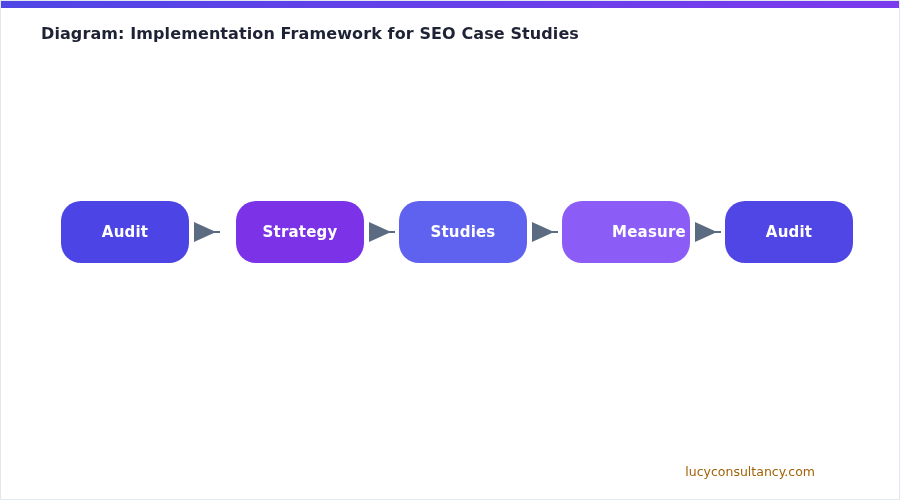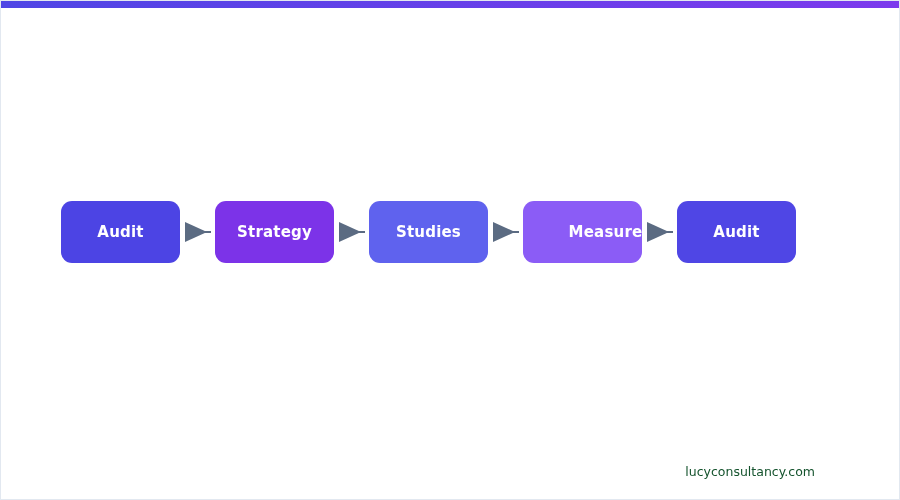--- a/index.html
+++ b/index.html
@@ -37,23 +37,23 @@
   }
   #flow {
     position: absolute;
     top: 200px;
     left: 60px;
     display: flex;
     flex-direction: row;
     align-items: center;
   }
   .node {
-    width: 119px;
+    width: 128px;
     height: 62px;
-    border-radius: 11px;
+    border-radius: 20px;
     display: flex;
     align-items: center;
     justify-content: center;
     box-sizing: border-box;
   }
   .node-label {
     color: #ffffff;
     font-size: 15px;
     font-weight: bold;
     letter-spacing: 0.2px;
@@ -79,35 +79,36 @@
     white-space: nowrap;
   }
 </style>
 </head>
 <body>
 
 <div id="canvas" style="border-color: rgb(226, 232, 240);">
 
   <div id="accent-bar" style="background: linear-gradient(90deg, rgb(79, 70, 229) 0%, rgb(124, 58, 237) 100%);"></div>
 
+  <div id="page-title" style="color: rgb(30, 34, 53);">Diagram: Implementation Framework for SEO Case Studies</div>
 
   <div id="flow">
 
     <div class="node" style="background: rgb(76, 68, 228);">
       <span class="node-label" style="color: rgb(255, 255, 255);">Audit</span>
     </div>
 
     <div class="arrow">
       <svg width="26" height="20" viewBox="0 0 26 20" aria-hidden="true">
         <polygon points="0,0 22,10 0,20" fill="#5b6b82"></polygon>
         <rect x="20" y="9" width="6" height="2" fill="#5b6b82"></rect>
       </svg>
     </div>
 
-    <div class="node" style="background: rgb(124, 51, 232);">
+    <div class="node" style="background: rgb(124, 51, 232); margin-left: 12px;">
       <span class="node-label" style="color: rgb(255, 255, 255);">Strategy</span>
     </div>
 
     <div class="arrow">
       <svg width="26" height="20" viewBox="0 0 26 20" aria-hidden="true">
         <polygon points="0,0 22,10 0,20" fill="#5b6b82"></polygon>
         <rect x="20" y="9" width="6" height="2" fill="#5b6b82"></rect>
       </svg>
     </div>
 
@@ -132,15 +133,15 @@
         <rect x="20" y="9" width="6" height="2" fill="#5b6b82"></rect>
       </svg>
     </div>
 
     <div class="node" style="background: rgb(79, 70, 229);">
       <span class="node-label" style="color: rgb(255, 255, 255);">Audit</span>
     </div>
 
   </div>
 
-  <div id="watermark" style="color: #14532d;">lucyconsultancy.com</div>
+  <div id="watermark" style="color: #a16207;">lucyconsultancy.com</div>
 
 </div>
 
 </body></html>

